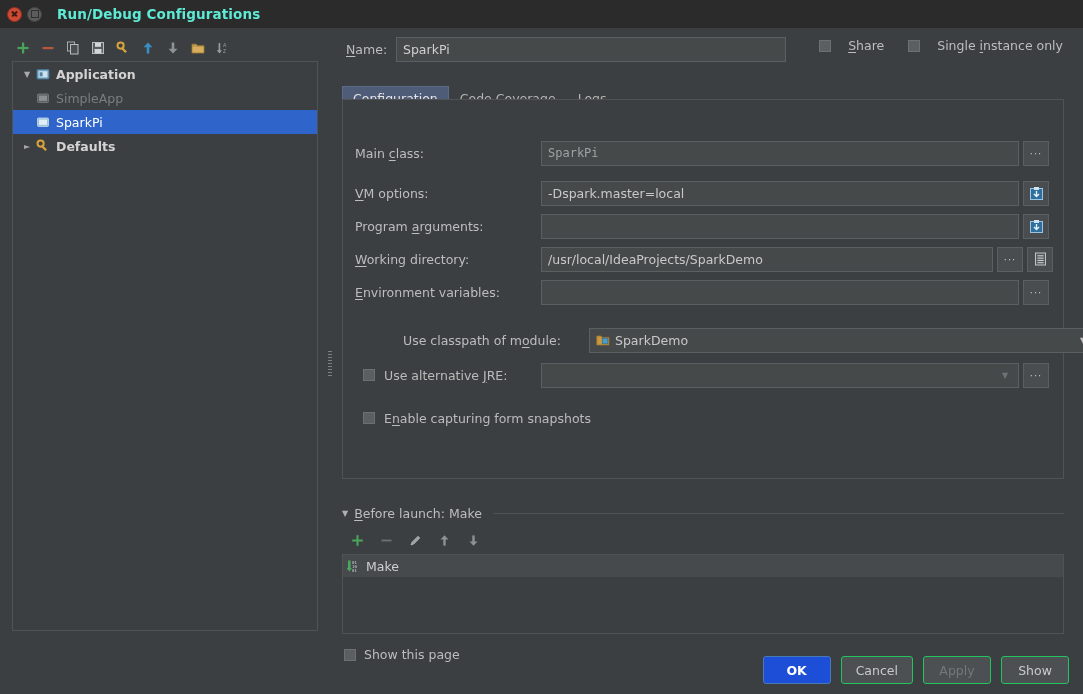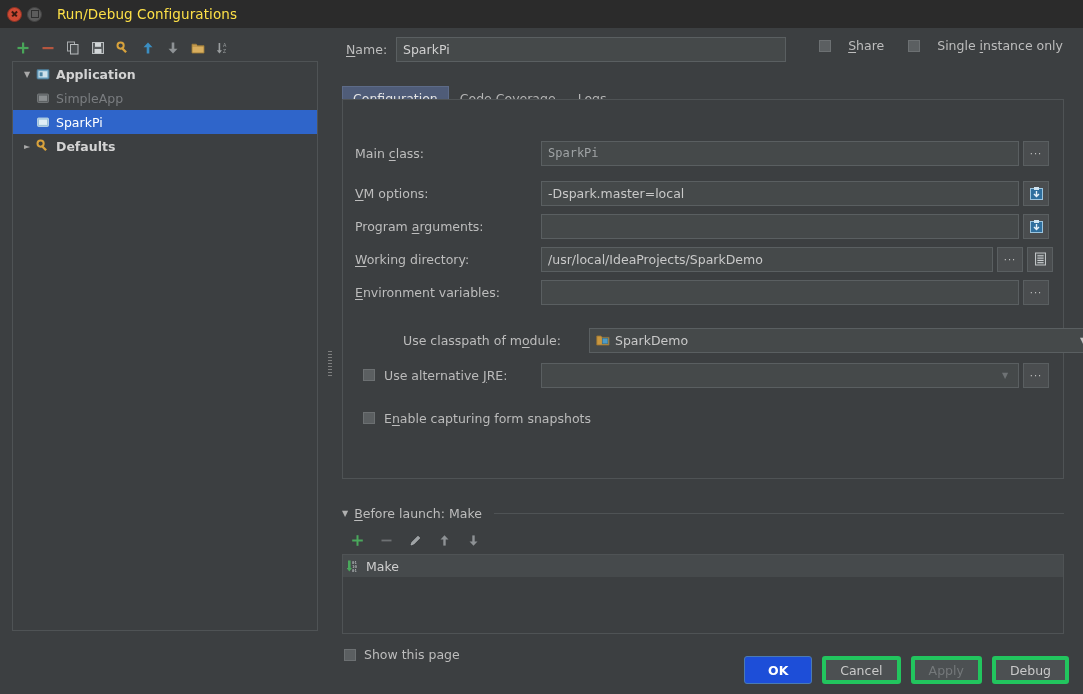--- a/index.html
+++ b/index.html
@@ -62,22 +62,22 @@
   }
   .win-btn.max::before {
     content: "";
     position: absolute;
     width: 6px; height: 6px;
     border: 1.4px solid #2f2f2f;
   }
   .title-text {
     margin-left: 10px;
     font-size: 13.5px;
-    font-weight: normal;
-    color: #fde047;
+    font-weight: bold;
+    color: #5eead4;
     letter-spacing: 0.1px;
   }
 
   
   .left-panel {
     position: absolute;
     top: 28px; left: 0;
     width: 330px;
     height: 616px;
     background: #3c3f41;
@@ -389,21 +389,21 @@
     position: absolute;
     bottom: 10px; right: 14px;
     display: flex;
     gap: 10px;
   }
   .btn {
     min-width: 68px;
     height: 28px;
     padding: 0 14px;
     background: #4c5052;
-    border: 4px solid #22c55e;
+    border: 1px solid #22c55e;
     border-radius: 3px;
     color: #cacaca;
     font-size: 12.5px;
     font-family: "DejaVu Sans", "Liberation Sans", sans-serif;
     display: flex;
     align-items: center;
     justify-content: center;
   }
   .btn.default {
     background: #1d4ed8;
@@ -717,16 +717,16 @@
       <span class="box"></span>
       <span>Show this page</span>
     </label>
 
   </div>
 
   <div class="btnbar">
     <button class="btn default">OK</button>
     <button class="btn">Cancel</button>
     <button class="btn disabled">Apply</button>
-    <button class="btn">Debug</button>
+    <button class="btn">Show</button>
   </div>
 
 </div>
 
 </body></html>

